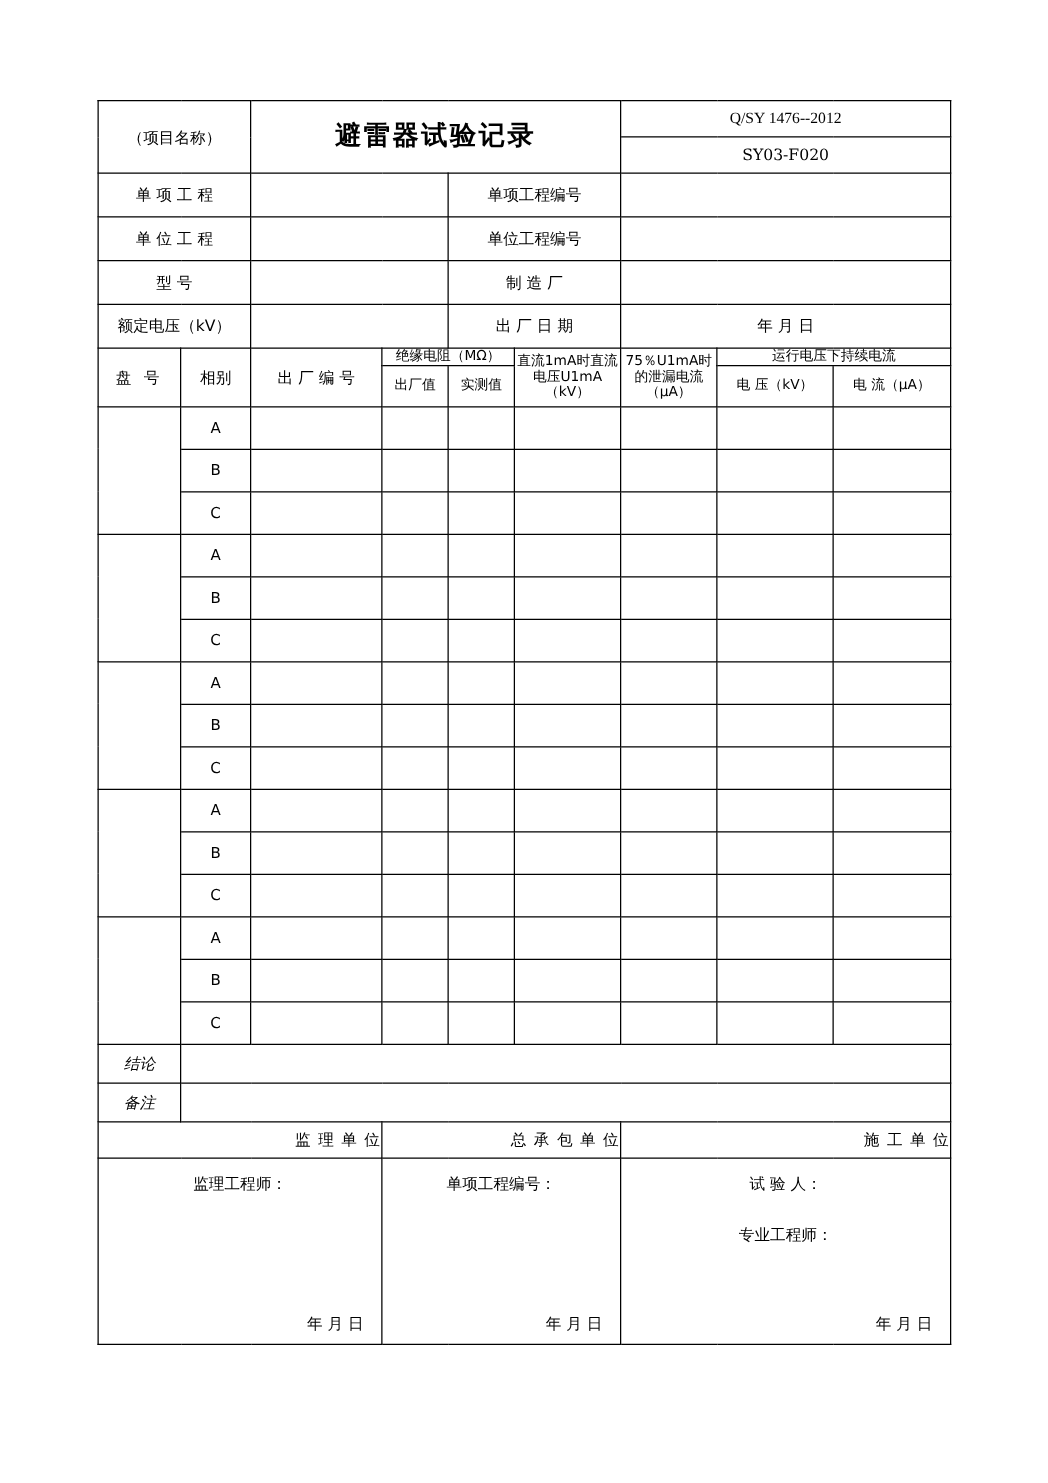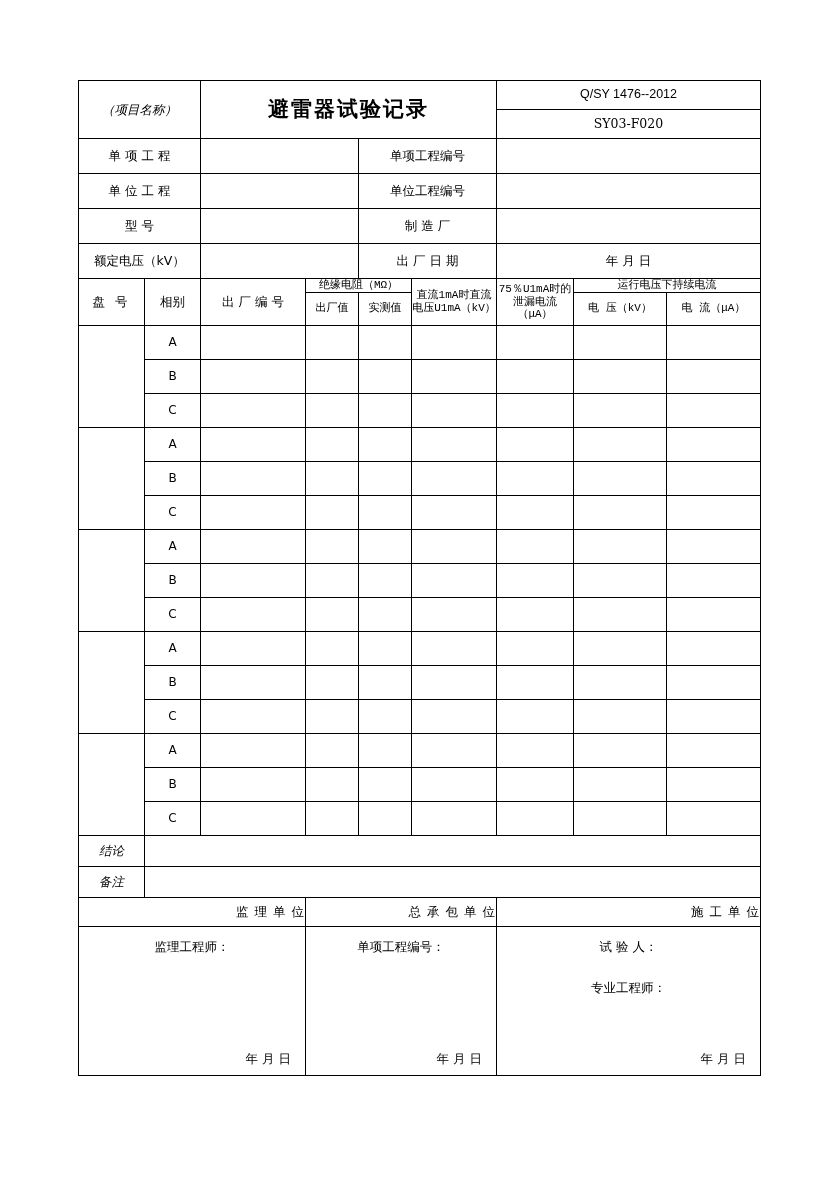--- a/index.html
+++ b/index.html
@@ -40,42 +40,40 @@
     line-height: 1.25;
   }
   .title-cell {
     font-size: 21px;
     font-weight: bold;
     letter-spacing: 2px;
     font-family: Liberation Sans, sans-serif;
   }
   .proj-name {
     font-size: 12.5px;
-    font-style: italic;
   }
   .code-cell {
     font-size: 12.5px;
-    font-family: Liberation Sans, sans-serif;
+    font-family: Liberation Serif, serif;
   }
   .form-code {
     font-size: 12.5px;
     font-family: "DejaVu Serif", serif;
   }
   .lbl {
     font-size: 12.5px;
     white-space: nowrap;
   }
   .h-row td {
     height: 34px;
     margin-top: 19px;
   }
   .hdr-small {
     font-size: 11px;
     line-height: 1.15;
-    font-family: Liberation Mono, monospace;
   }
   .blank {
     background: #ffffff;
   }
   .phase {
     font-size: 12px;
   }
   .left-pad {
     text-align: left;
     padding-left: 8px;

